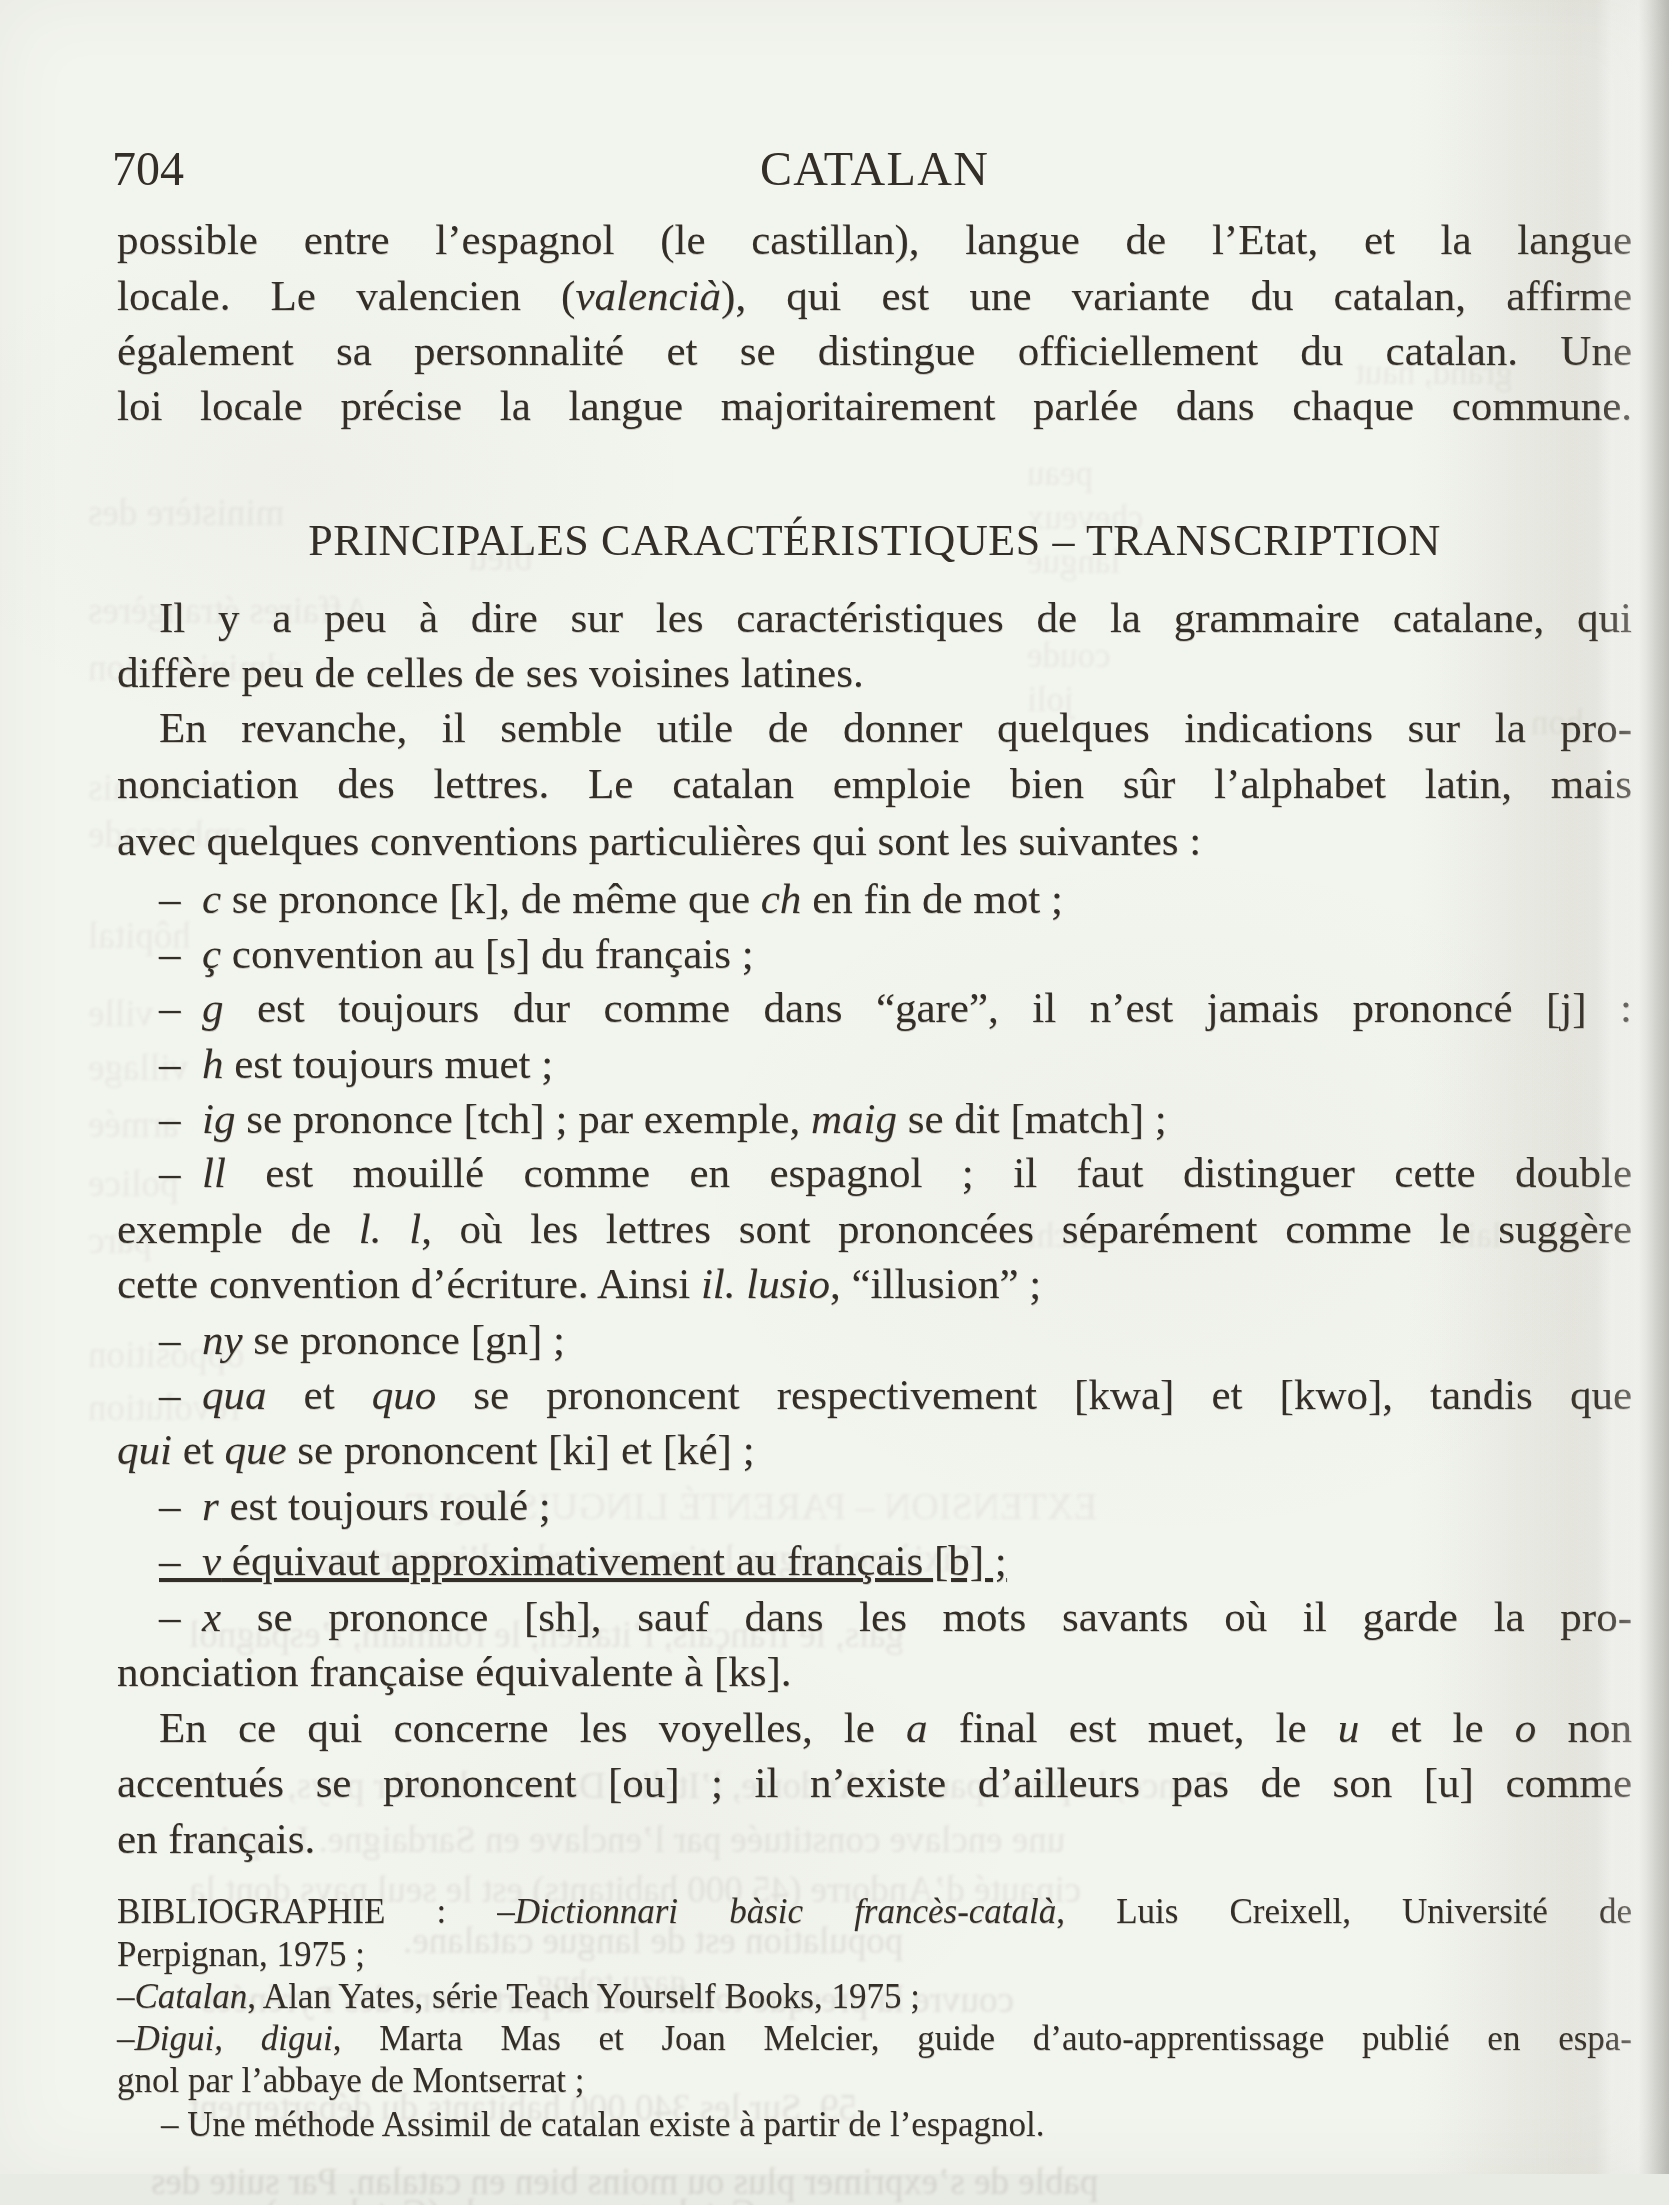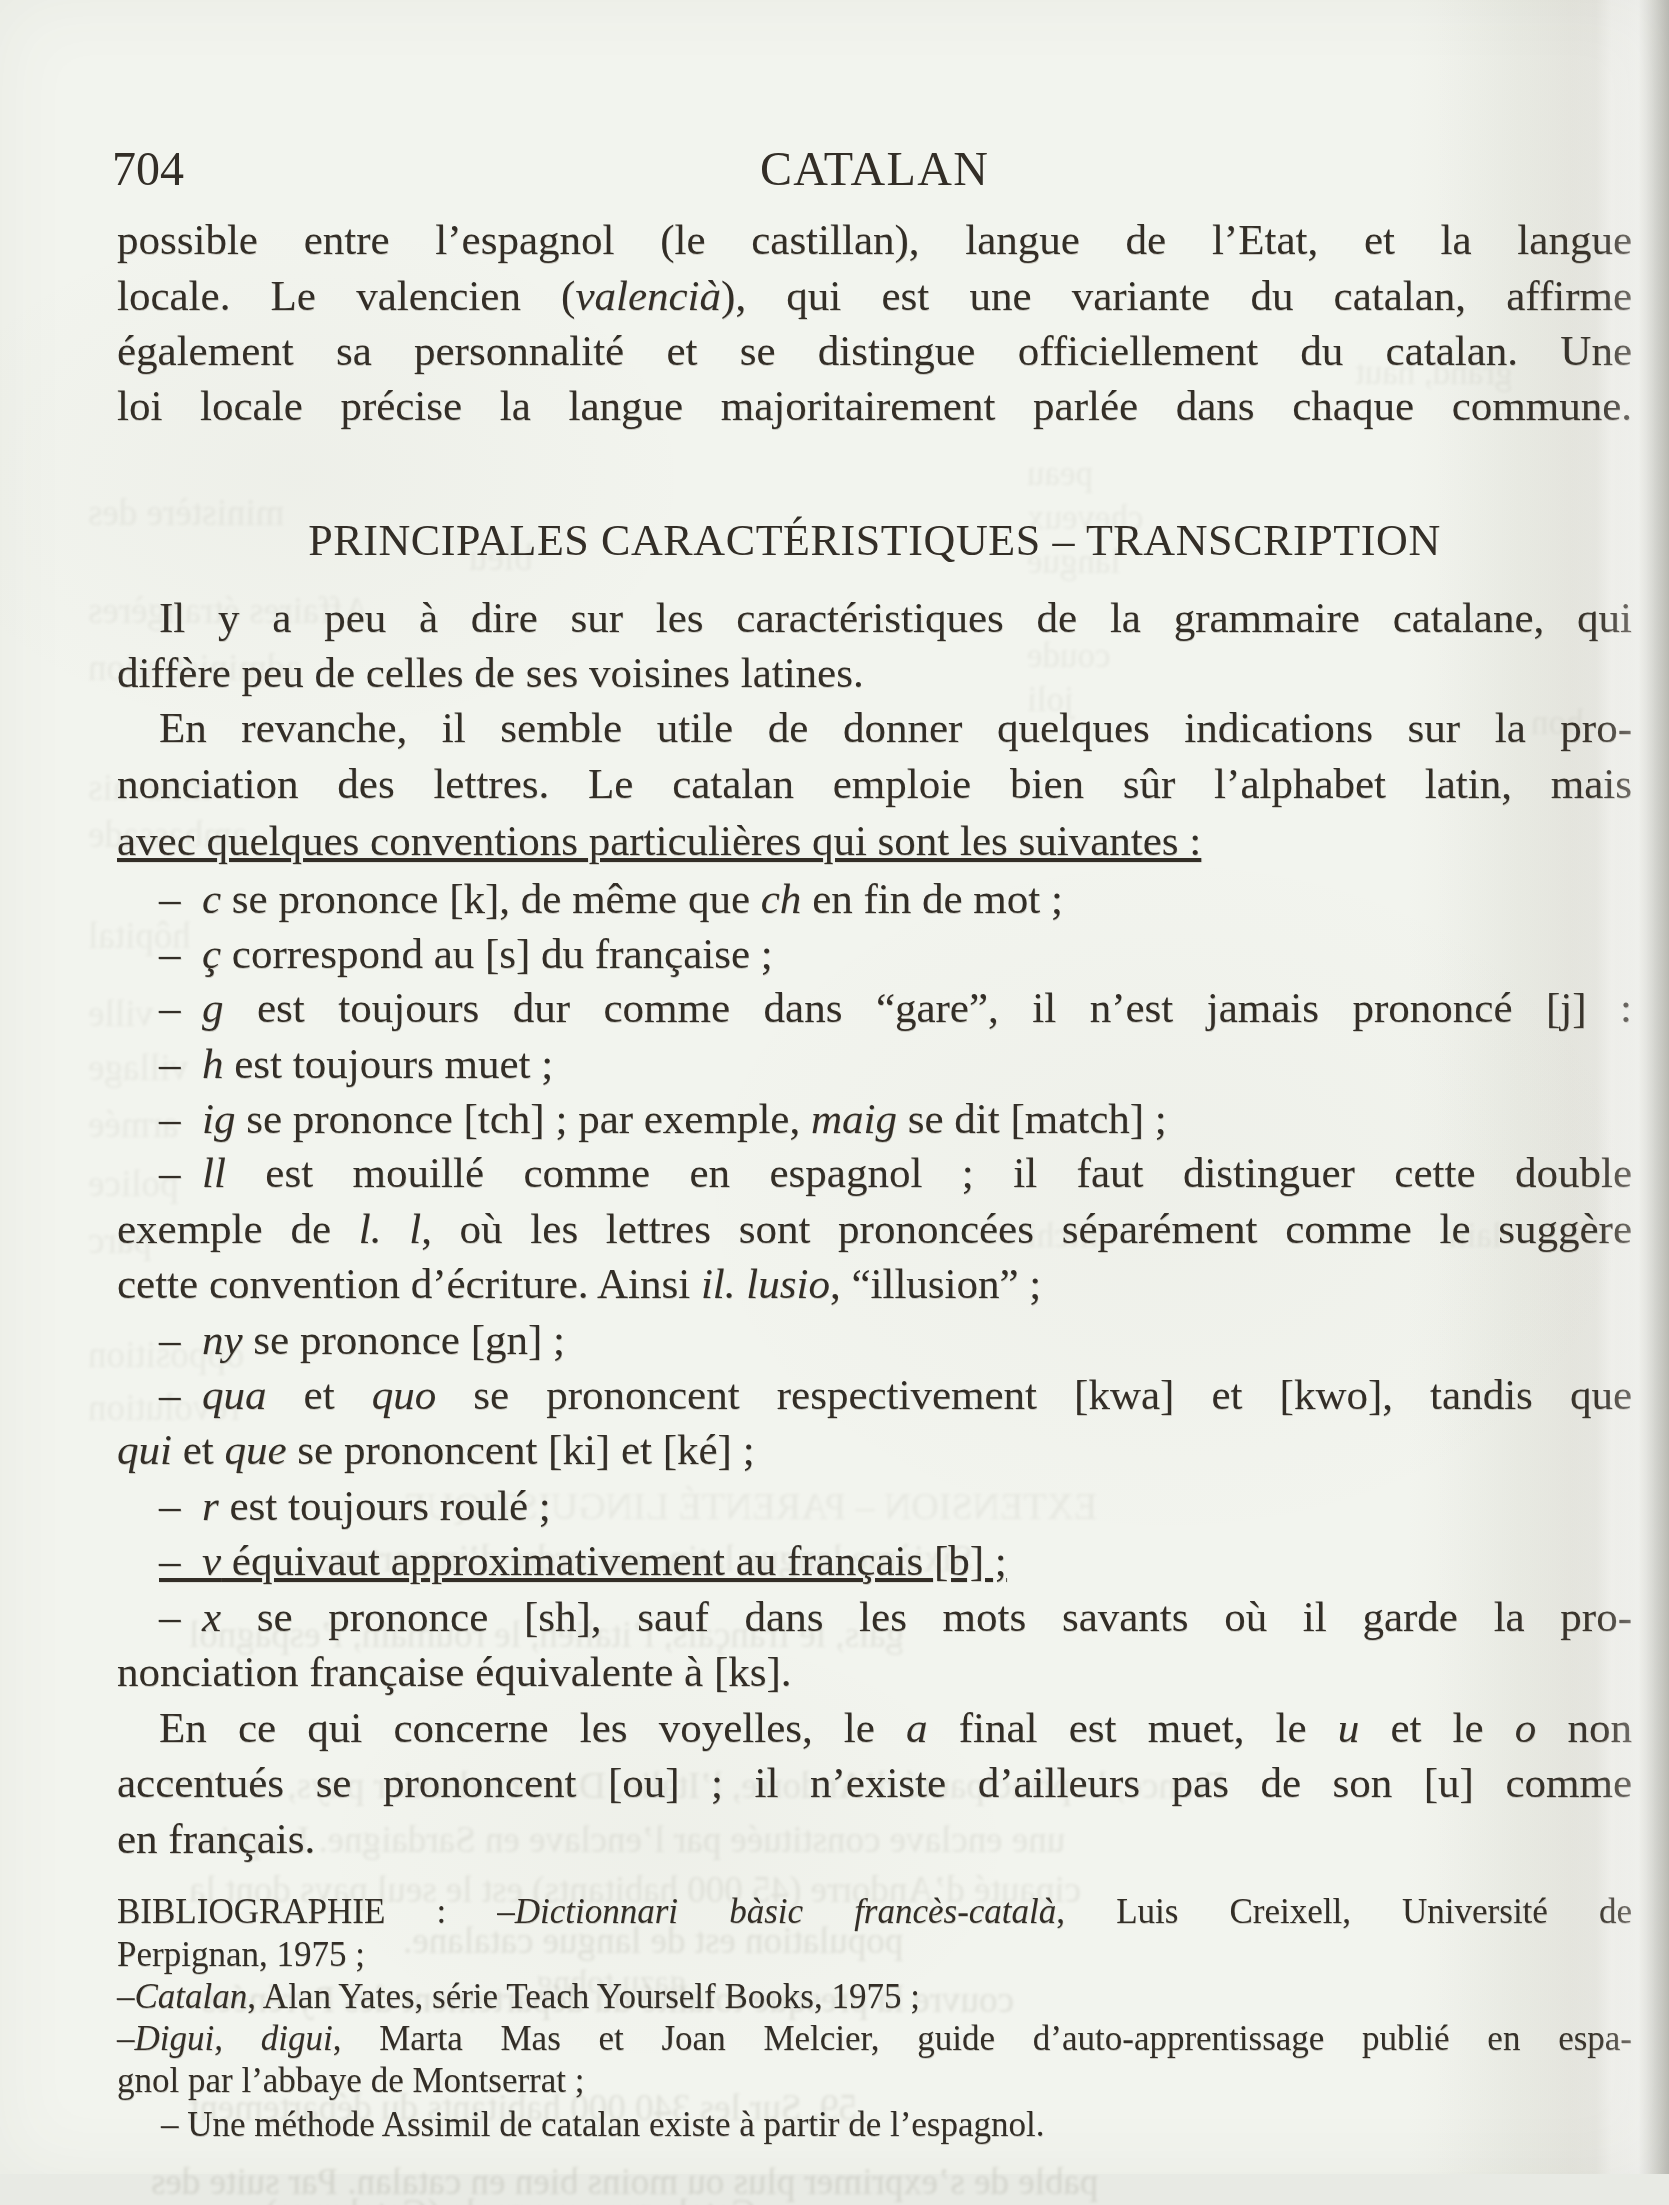--- a/index.html
+++ b/index.html
@@ -127,23 +127,23 @@
 
   <div id="body-layer">
       <div class="bline just" style="top: 216px;"><span>possible entre l’espagnol (le castillan), langue de l’Etat, et la langue</span></div>
       <div class="bline just" style="top: 272px;"><span>locale. Le valencien (</span><i>valencià</i><span>), qui est une variante du catalan, affirme</span></div>
       <div class="bline just" style="top: 327px;"><span>également sa personnalité et se distingue officiellement du catalan. Une</span></div>
       <div class="bline just" style="top: 382px;"><span>loi locale précise la langue majoritairement parlée dans chaque commune.</span></div>
       <div class="bline just ind" style="top: 594px;"><span>Il y a peu à dire sur les caractéristiques de la grammaire catalane, qui</span></div>
       <div class="bline" style="top: 649px;"><span>diffère peu de celles de ses voisines latines.</span></div>
       <div class="bline just ind" style="top: 704px;"><span>En revanche, il semble utile de donner quelques indications sur la pro-</span></div>
       <div class="bline just" style="top: 760px;"><span>nonciation des lettres. Le catalan emploie bien sûr l’alphabet latin, mais</span></div>
-      <div class="bline" style="top: 817px; text-decoration: underline;"><span>avec quelques conventions particulières qui sont les suivantes :</span></div>
+      <div class="bline" style="top: 817px;"><span>avec quelques conventions particulières qui sont les suivantes :</span></div>
       <div class="bline ind" style="top: 875px;"><span>– </span><i>c</i><span> se prononce [k], de même que </span><i>ch</i><span> en fin de mot ;</span></div>
-      <div class="bline ind" style="top: 930px;"><span>– </span><i>ç</i><span> correspond au [s] du française ;</span></div>
+      <div class="bline ind" style="top: 930px;"><span>– </span><i>ç</i><span> convention au [s] du français ;</span></div>
       <div class="bline just ind" style="top: 984px;"><span>– </span><i>g</i><span> est toujours dur comme dans “gare”, il n’est jamais prononcé [j] :</span></div>
       <div class="bline ind" style="top: 1040px;"><span>– </span><i>h</i><span> est toujours muet ;</span></div>
       <div class="bline ind" style="top: 1095px;"><span>– </span><i>ig</i><span> se prononce [tch] ; par exemple, </span><i>maig</i><span> se dit [match] ;</span></div>
       <div class="bline just ind" style="top: 1149px;"><span>– </span><i>ll</i><span> est mouillé comme en espagnol ; il faut distinguer cette double</span></div>
       <div class="bline just" style="top: 1205px;"><span>exemple de </span><i>l. l</i><span>, où les lettres sont prononcées séparément comme le suggère</span></div>
       <div class="bline" style="top: 1260px;"><span>cette convention d’écriture. Ainsi </span><i>il. lusio</i><span>, “illusion” ;</span></div>
       <div class="bline ind" style="top: 1316px;"><span>– </span><i>ny</i><span> se prononce [gn] ;</span></div>
       <div class="bline just ind" style="top: 1371px;"><span>– </span><i>qua</i><span> et </span><i>quo</i><span> se prononcent respectivement [kwa] et [kwo], tandis que</span></div>
       <div class="bline" style="top: 1426px; font-family: Liberation Serif, serif;"><span></span><i>qui</i><span> et </span><i>que</i><span> se prononcent [ki] et [ké] ;</span></div>
       <div class="bline ind" style="top: 1482px;"><span>– </span><i>r</i><span> est toujours roulé ;</span></div>

